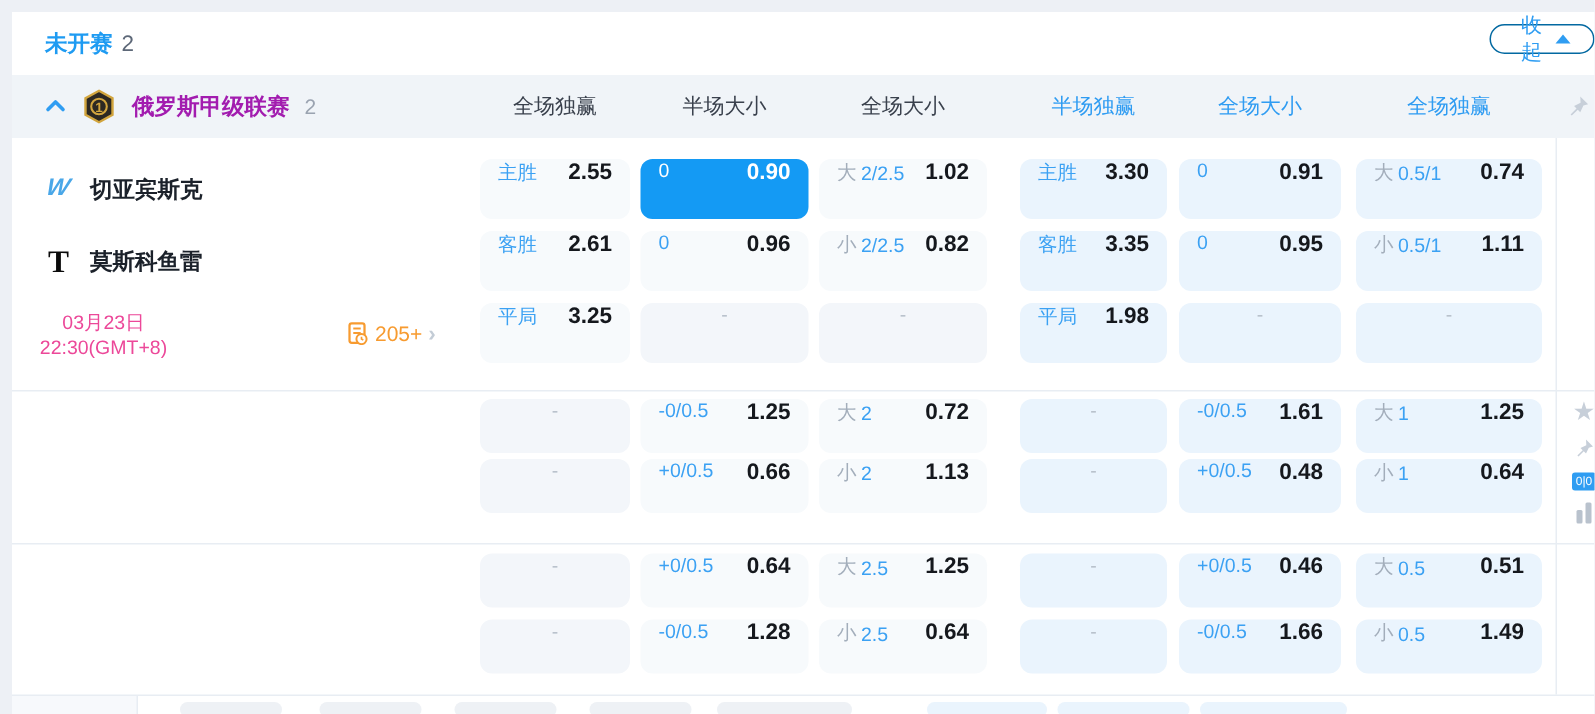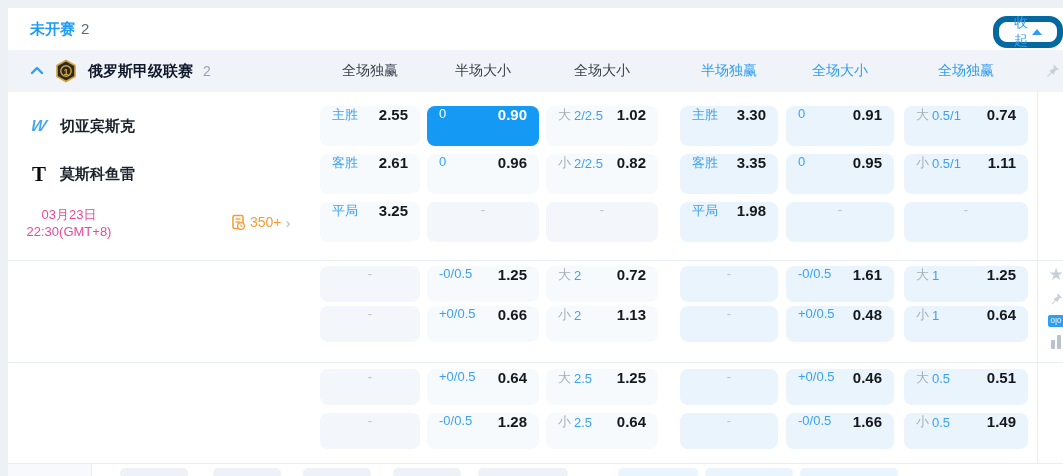--- a/index.html
+++ b/index.html
@@ -5,29 +5,29 @@
   * { margin:0; padding:0; box-sizing:border-box; }
   body { font-family:"Liberation Sans", sans-serif; background:#e7ebf2; }
   .screen { position:relative; width:1063px; height:476px; background:#edf0f5; overflow:hidden;text-decoration:underline; }
   .card { position:absolute; left:8px; top:8px; width:1055px; height:468px; background:#ffffff; }
 
   
   .topbar { position:absolute; left:0; top:0; width:1055px; height:42px; background:#fff; }
   .status { position:absolute; left:22px; top:12px; font-size:15px; }
   .status .st-label { color:#1e9bf2; font-weight:700; }
   .status .st-count { color:#5d6878; margin-left:6px; }
-  .collapse-btn { position:absolute; left:985px; top:8px; height:32px; padding:0 15px; border:6px solid #0369a1;
+  .collapse-btn { position:absolute; left:985px; top:8px; height:20px; padding:0 15px; border:1px solid #0369a1;
     border-radius:14px; background:#fff; color:#2f9df2; font-size:14px; display:flex; align-items:center; gap:4px; cursor:pointer; }
   .collapse-btn .tri { width:0; height:0; border-left:5px solid transparent; border-right:5px solid transparent; border-bottom:6px solid #2f9df2; }
 
   
   .league-row { position:absolute; left:0; top:42px; width:1055px; height:42px; background:#f0f4f8; }
   .league-left { position:absolute; left:22px; top:0; height:42px; display:flex; align-items:center; gap:10px; }
   .chev-up { width:14px; height:14px; cursor:pointer; }
-  .league-name { font-size:15px; font-weight:700; color:#0f172a;text-align:center; }
+  .league-name { font-size:15px; font-weight:700; color:#a21caf;text-align:center; }
   .league-count { font-size:14px; color:#9aa3b0; }
   .hdr { position:absolute; top:0; height:42px; display:flex; align-items:center; justify-content:center; font-size:14px; color:#3a414d; }
   .hdr.half { color:#2f9cf2; cursor:pointer; }
 
   
   .c1 { left:312px; width:100px; }
   .c2 { left:419px; width:112px; }
   .c3 { left:538px; width:112px; }
   .c4 { left:672px; width:98px;  }
   .c5 { left:778px; width:108px; }
@@ -223,21 +223,21 @@
         <div>22:30(GMT+8)</div>
       </div>
       <div class="markets">
         <svg width="16" height="16" viewBox="0 0 16 16">
           <rect x="3" y="1.5" width="10" height="13" rx="1.5" fill="none" stroke="#f79b30" stroke-width="1.5"></rect>
           <line x1="5.5" y1="5" x2="10.5" y2="5" stroke="#f79b30" stroke-width="1.3"></line>
           <line x1="5.5" y1="8" x2="10.5" y2="8" stroke="#f79b30" stroke-width="1.3"></line>
           <circle cx="11" cy="12" r="3.4" fill="#fff" stroke="#f79b30" stroke-width="1.3"></circle>
           <polyline points="11,10.5 11,12 12.2,12.6" fill="none" stroke="#f79b30" stroke-width="1.1"></polyline>
         </svg>
-        <span class="mk-count">350+</span>
+        <span class="mk-count">205+</span>
         <span class="mk-chev">›</span>
       </div>
       <div class="cell c1">
         <span class="left">
             <span class="lbl">平局</span>
           </span>
         <span class="val">3.25</span>
       </div>
       <div class="cell c2 dash">
           <span class="dashtxt">-</span>

